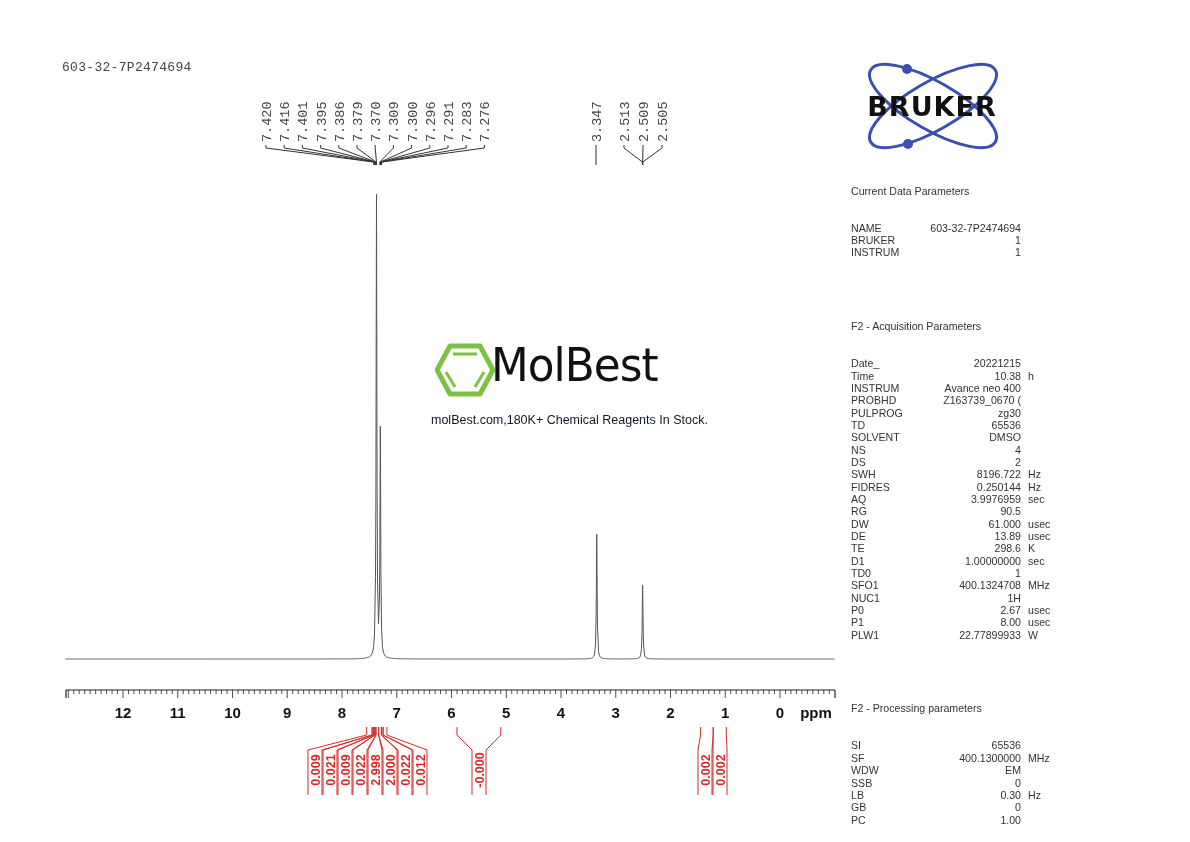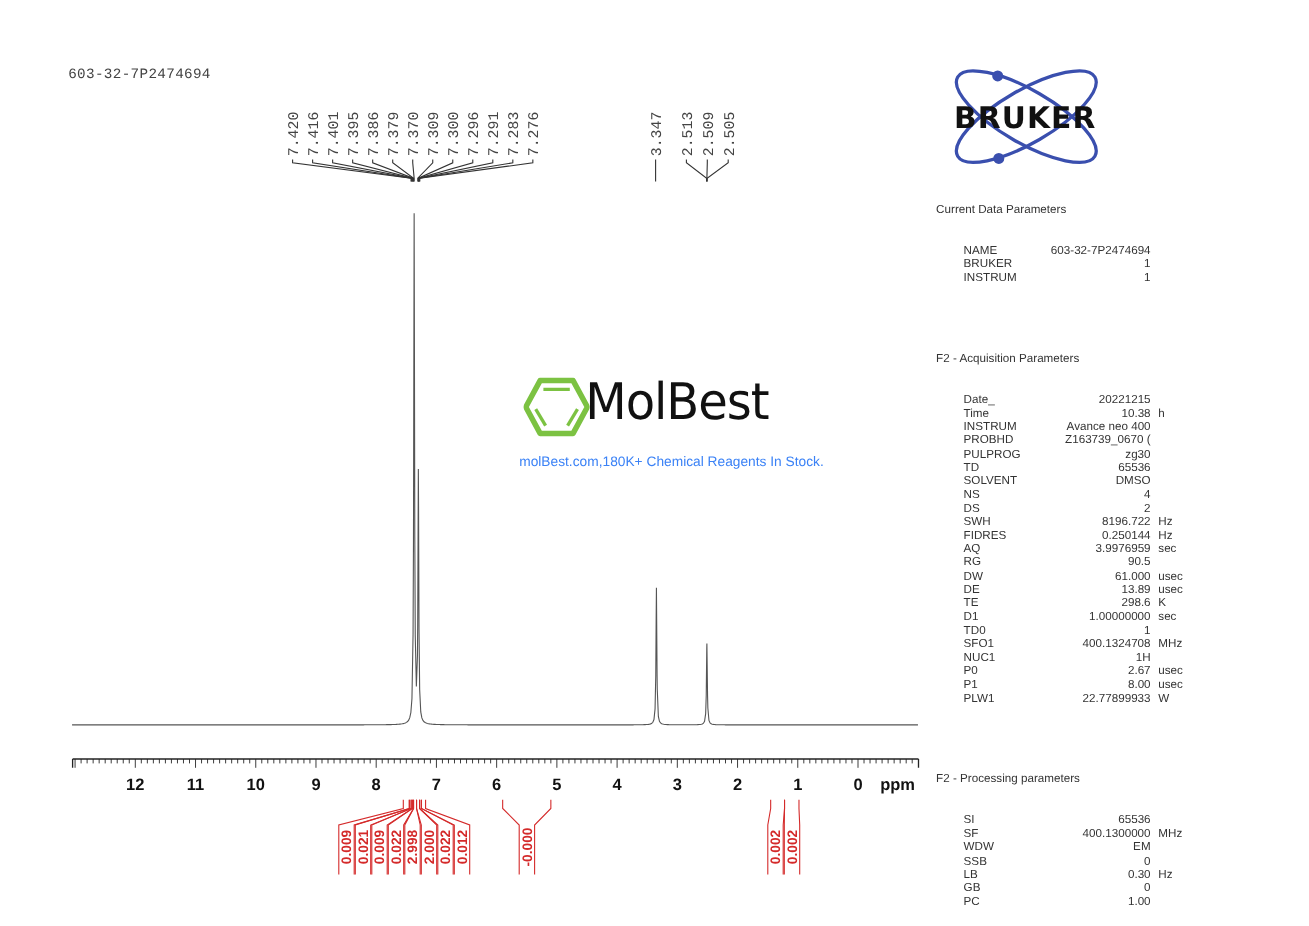--- a/index.html
+++ b/index.html
@@ -1,27 +1,27 @@
 <!DOCTYPE html>
 <html><head>
 <meta charset="utf-8">
 <style>
   html, body { margin: 0; padding: 0; background: #ffffff; }
   body { width: 1190px; height: 842px; position: relative; overflow: hidden; font-family: "Liberation Sans", sans-serif; }
   .sample-id { position: absolute; left: 62px; top: 60px; font-family: "Liberation Mono", monospace; font-size: 13px; color: #444; letter-spacing: 0.3px; }
   #spectrum { position: absolute; left: 0; top: 0; }
   .params { position: absolute; left: 851px; top: 160px; font-family: Liberation Sans, sans-serif; font-size: 10.6px; line-height: 12.35px; color: #333; white-space: pre; }
   .params .section-gap { height: 12px; }
-  .params .row { display: flex; margin-left: 25px; }
+  .params .row { display: flex; }
   .params .key { width: 66px; }
   .params .val { width: 104px; text-align: right; }
   .params .unit { padding-left: 7px; }
   .bruker { position: absolute; left: 848px; top: 60px; width: 170px; height: 96px; text-decoration: underline; }
-  .watermark { position: absolute; left: 472px; top: 340px; width: 300px; height: 100px; text-align: right; }
-  .wm-text { position: absolute; left: 0; top: 73px; font-size: 12.5px; color: #3b82f6; white-space: nowrap; }
+  .watermark { position: absolute; left: 431px; top: 340px; width: 300px; height: 100px; text-align: right; }
+  .wm-text { position: absolute; left: 0; top: 73px; font-size: 12.5px; color: #0f172a; white-space: nowrap; }
   .wm-brand { position: absolute; left: 60px; top: -2px; font-family: "DejaVu Sans", sans-serif; font-size: 46px; color: #111; letter-spacing: -1px; transform: scaleX(0.95); transform-origin: left; font-weight: normal; }
 </style>
 </head>
 <body>
 
 <div class="sample-id">603-32-7P2474694</div>
 
 <svg id="spectrum" width="1190" height="842" xmlns="http://www.w3.org/2000/svg">
   <g id="peak-labels">
       <text x="0" y="0" font-family="Liberation Mono, monospace" font-size="13.5" fill="#444" transform="translate(271,142) rotate(-90)">7.420</text>

